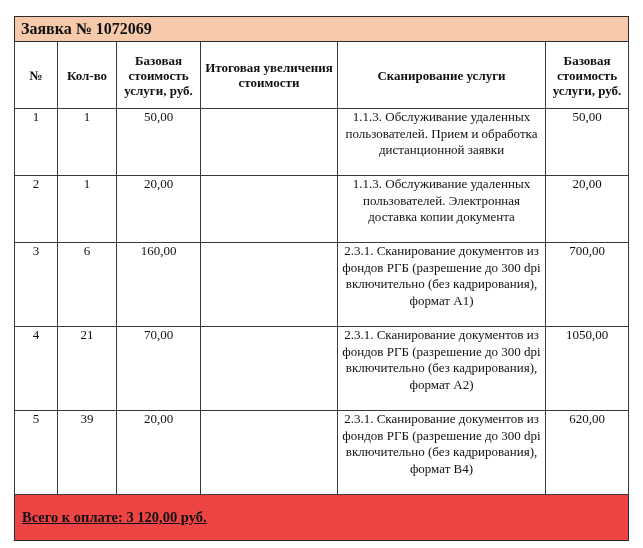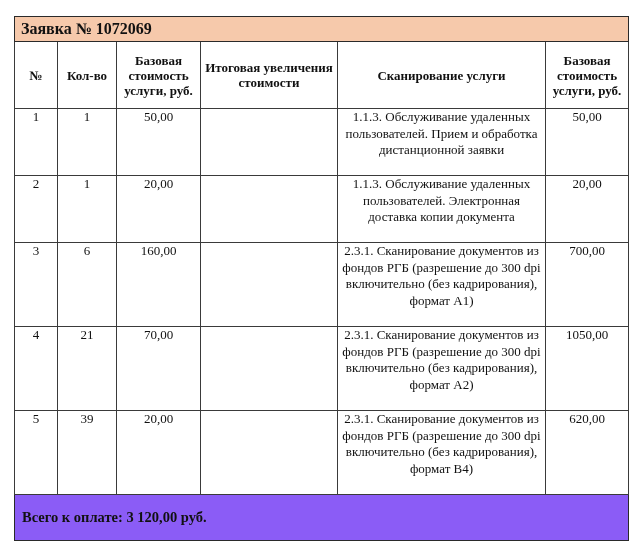--- a/index.html
+++ b/index.html
@@ -49,28 +49,29 @@
       vertical-align: middle !important;
       height: 66px;
       line-height: 15px;
       font-size: 13px;
       padding: 0 2px !important;
       margin-top: 12px;
     }
     td.c { text-align: center; }
     td.l { text-align: center; padding-left: 6px; }
     .total-cell {
-      background: #8b5cf6;
+      background: #ef4444;
       font-weight: bold;
       font-size: 14.5px;
       height: 45px;
       vertical-align: middle !important;
       text-align: left;
       padding-left: 7px !important;
       border: 1.5px solid #2a2a2a !important;
+      text-decoration: underline;
     }
     tr.row1 td { height: 66px; }
     tr.row2 td { height: 66px; }
     tr.row3 td { height: 83px; }
     tr.row4 td { height: 83px; }
     tr.row5 td { height: 83px; }
   </style>
 </head>
 <body>
 

